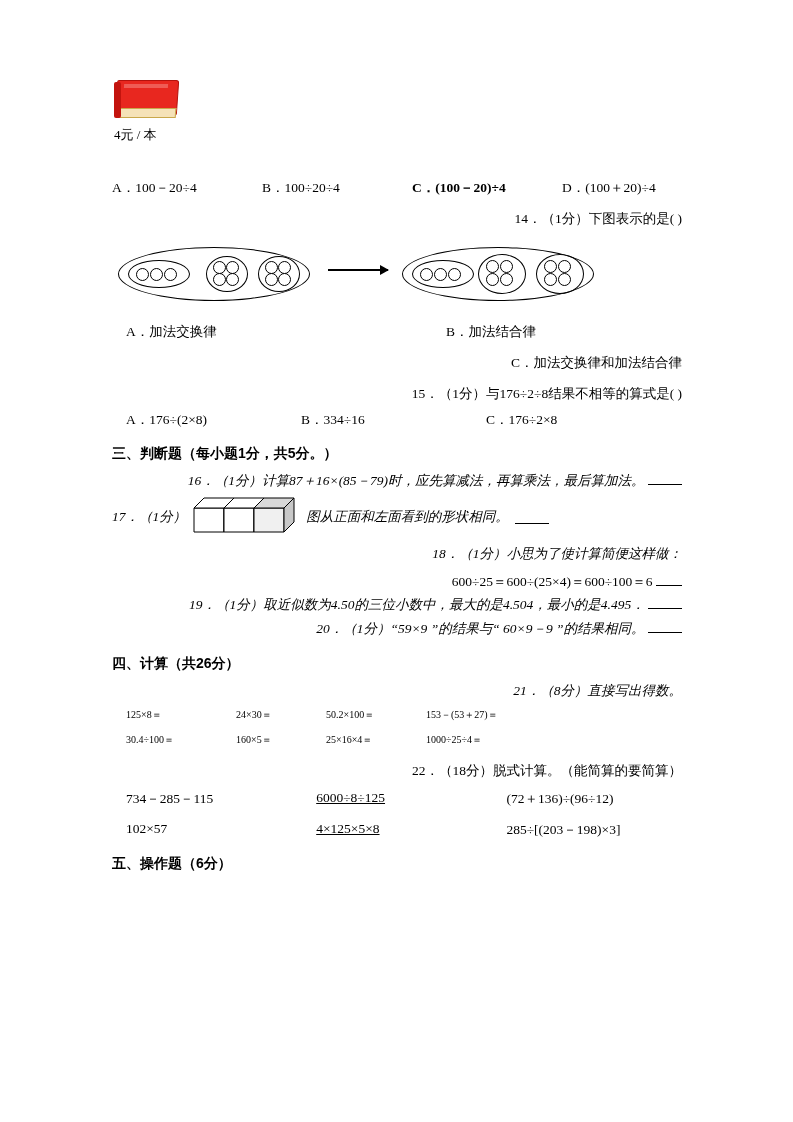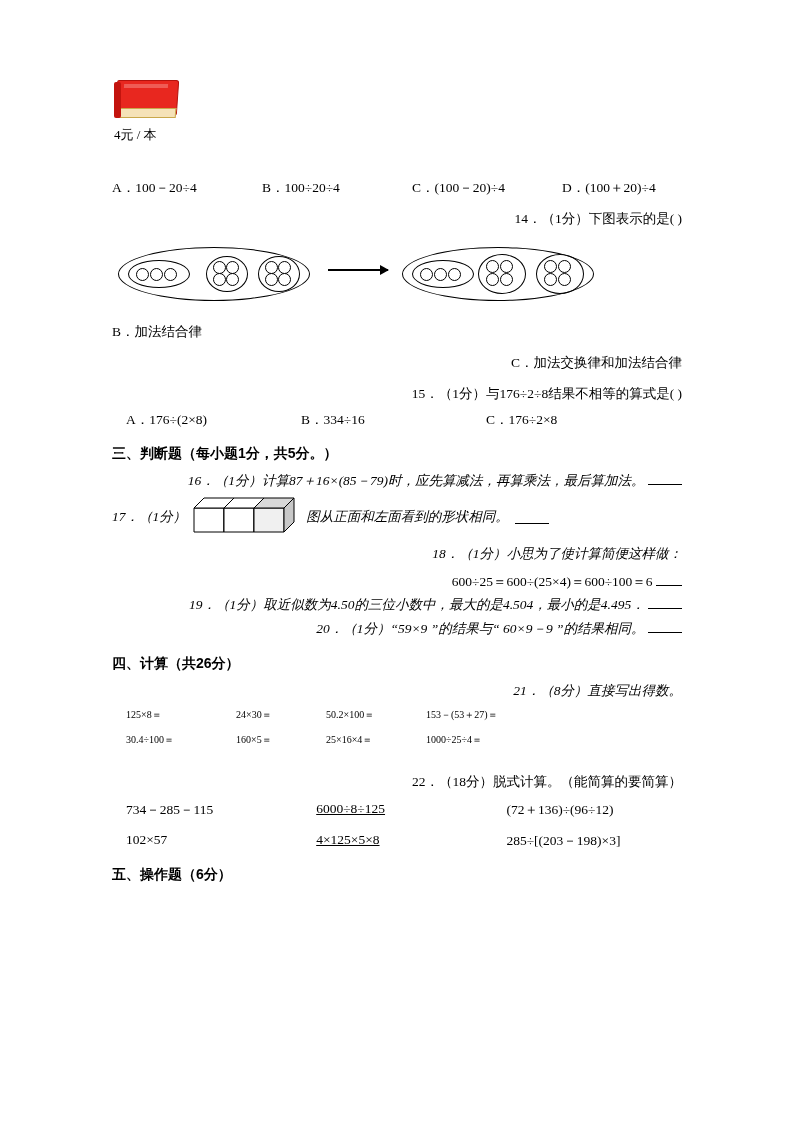--- a/index.html
+++ b/index.html
@@ -190,21 +190,21 @@
     font-size: 13.5px;
     margin-top: 9px;
   }
   .threecol > div:nth-child(1) { width: 195px; }
   .threecol > div:nth-child(2) { width: 195px; text-decoration: underline; }
   .threecol > div:nth-child(3) { width: 180px; }
 
   .sp8 { margin-top: 8px; }
   .sp10 { margin-top: 4px; font-style: italic; }
   .sp12 { margin-top: 12px; }
-  .sp14 { margin-top: 25px; }
+  .sp14 { margin-top: 14px; }
   .sp16 { margin-top: 16px; }
 </style>
 </head>
 <body>
 
 <div class="page">
 
   <div class="book-wrap">
     <div class="book">
       <div class="cover"></div>
@@ -213,21 +213,21 @@
       <div class="spine"></div>
     </div>
     <div class="book-label">4元 / 本</div>
   </div>
 
   <div class="content" style="top: 172px;">
 
     <div class="opts">
       <span style="width:150px;">A．100－20÷4</span>
       <span style="width:150px;">B．100÷20÷4</span>
-      <span style="width:150px;">C．(100－20)÷4</span>
+      <span style="width:150px;font-weight:bold;">C．(100－20)÷4</span>
       <span>D．(100＋20)÷4</span>
     </div>
 
     <div class="q-line sp12">14．（1分）下图表示的是(          )</div>
 
     <div class="balls-fig">
 
       <div class="grp-outer" style="left:6px; top:8px; width:190px; height:52px;"></div>
       <div class="grp-inner" style="left:16px; top:21px; width:60px; height:26px;"></div>
       <div class="ball" style="left:24px; top:29px;"></div>
@@ -261,20 +261,21 @@
       <div class="ball" style="left:388px; top:34px;"></div>
 
       <div class="grp-inner" style="left:424px; top:15px; width:46px; height:38px;"></div>
       <div class="ball" style="left:432px; top:21px;"></div>
       <div class="ball" style="left:446px; top:21px;"></div>
       <div class="ball" style="left:432px; top:34px;"></div>
       <div class="ball" style="left:446px; top:34px;"></div>
     </div>
 
     <div class="opts" style="margin-top:14px;">
+      <span style="width:320px; padding-left:14px;">A．加法交换律</span>
       <span>B．加法结合律</span>
     </div>
     <div class="q-line sp12" style="padding-left:14px;">C．加法交换律和加法结合律</div>
 
     <div class="q-line sp12">15．（1分）与176÷2÷8结果不相等的算式是(          )</div>
     <div class="opts">
       <span style="width:175px; padding-left:14px;">A．176÷(2×8)</span>
       <span style="width:185px;">B．334÷16</span>
       <span>C．176÷2×8</span>
     </div>

